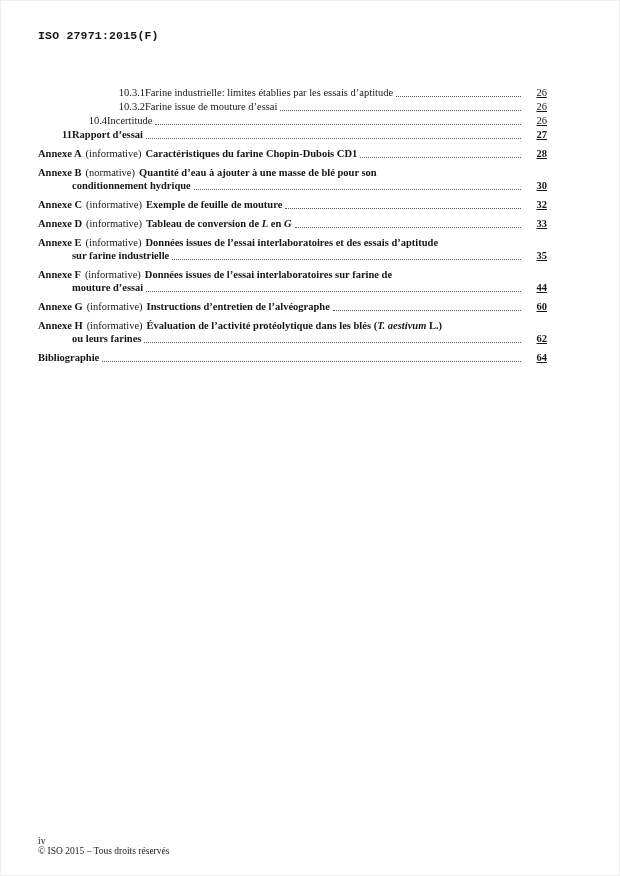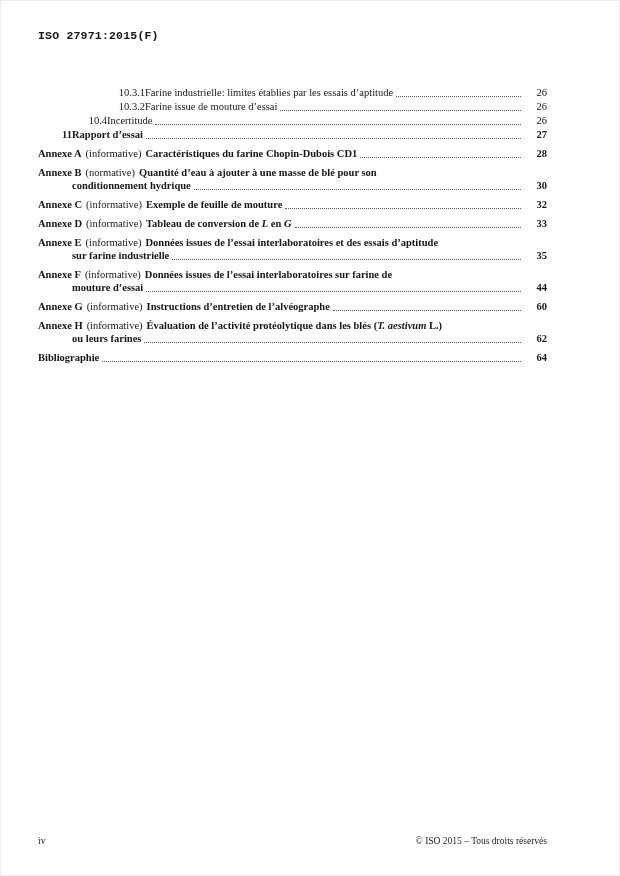--- a/index.html
+++ b/index.html
@@ -32,25 +32,26 @@
   .txt { flex: 0 0 auto; white-space: nowrap; }
   .pre { flex: 0 0 auto; font-weight: bold; margin-right: 4px; white-space: nowrap; }
   .qual { flex: 0 0 auto; margin-right: 4px; white-space: nowrap; }
   .b { font-weight: bold; }
   i { font-style: italic; }
   .leader {
     flex: 1 1 auto; min-width: 6px;
     border-bottom: 1px dotted #5a5a5a;
     margin: 0 1px 2.5px 3px;
   }
-  .pg { flex: 0 0 auto; margin-left: 15px; }
+  .pg { flex: 0 0 auto; margin-left: 15px; text-decoration: underline; }
   .footer {
     position: absolute; left: 38px; right: 73px; top: 836px;
     font-size: 9.5px; display: flex; justify-content: space-between;
     color: #1c1c1c;
+    flex-direction: column;
   }
 </style>
 </head>
 <body>
 
 <div class="page-frame"></div>
 
 <div class="doc-id">ISO 27971:2015(F)</div>
 
 <div class="toc">

